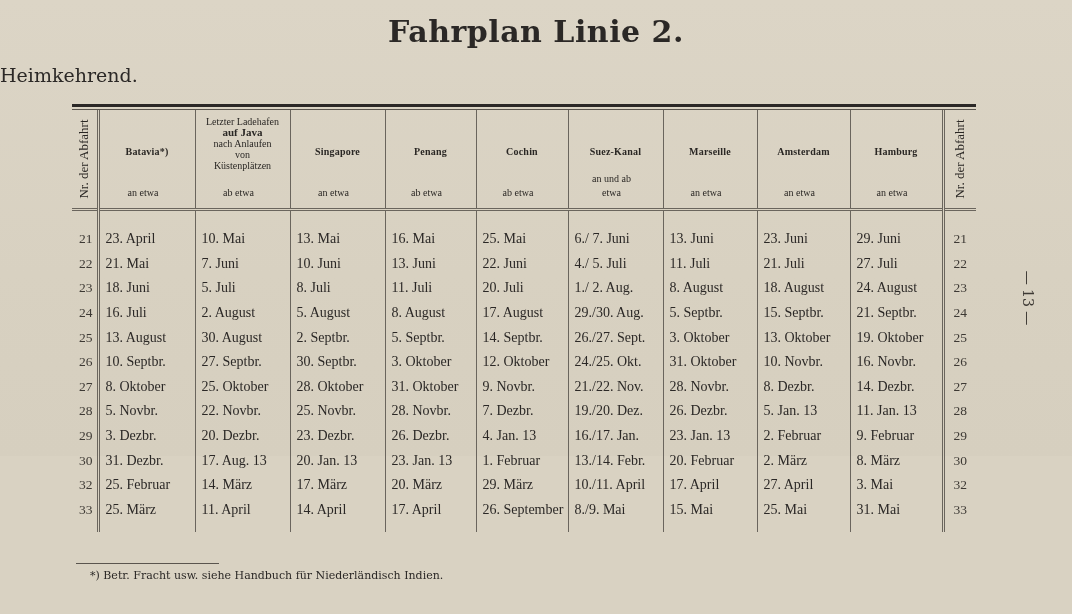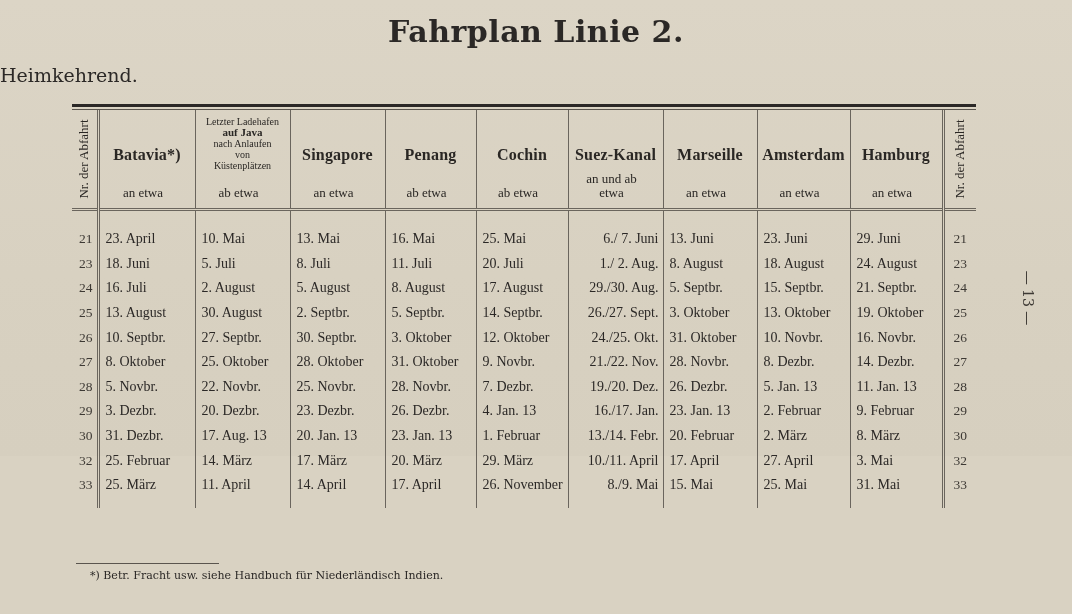--- a/index.html
+++ b/index.html
@@ -84,29 +84,29 @@
     padding: 0;
     position: relative;
   }
   th.first { border-left: none; }
   th.dbl-right { border-right: 3px double #6a655d; }
   th.dbl-left { border-left: 3px double #6a655d; }
   .hd-port {
     position: absolute;
     left: 0; right: 0;
     top: 36px;
-    font-size: 16px;
+    font-size: 10px;
     font-weight: bold;
     letter-spacing: 0.2px;
   }
   .hd-sub {
     position: absolute;
     left: 0; right: 8px;
     bottom: 8px;
-    font-size: 13px;
+    font-size: 10px;
     line-height: 14px;
   }
   .hd-java {
     position: absolute;
     left: 0; right: 0;
     top: 6px;
     font-size: 10px;
     line-height: 11px;
   }
   .hd-java b { font-size: 11px; margin-top: 24px; }
@@ -139,21 +139,21 @@
     color: #3d3934;
   }
   td.nr-r {
     text-align: center;
     font-size: 13.5px;
     color: #3d3934;
   }
   td.dbl-right { border-right: 3px double #6a655d; }
   td.dbl-left { border-left: 3px double #6a655d; }
   td.cell { padding-left: 6px; }
-  td.suez { text-align: right; padding-right: 4px; }
+  td.suez { padding-right: 4px; }
   tr.spacer td { height: 16px; }
   tr.spacer-bottom td { height: 10px; }
   .footnote-rule {
     position: absolute;
     left: 76px;
     top: 563px;
     width: 143px;
     border-top: 1px solid #5a554e;
   }
   .footnote {
@@ -290,20 +290,33 @@
             <td class="cell">13. Mai</td>
             <td class="cell">16. Mai</td>
             <td class="cell">25. Mai</td>
             <td class="cell suez">6./ 7. Juni</td>
             <td class="cell">13. Juni</td>
             <td class="cell">23. Juni</td>
             <td class="cell">29. Juni</td>
             <td class="nr-r dbl-left">21</td>
           </tr>
           <tr>
+            <td class="nr dbl-right">22</td>
+            <td class="cell">21. Mai</td>
+            <td class="cell">7. Juni</td>
+            <td class="cell">10. Juni</td>
+            <td class="cell">13. Juni</td>
+            <td class="cell">22. Juni</td>
+            <td class="cell suez">4./ 5. Juli</td>
+            <td class="cell">11. Juli</td>
+            <td class="cell">21. Juli</td>
+            <td class="cell">27. Juli</td>
+            <td class="nr-r dbl-left">22</td>
+          </tr>
+          <tr>
             <td class="nr dbl-right">23</td>
             <td class="cell">18. Juni</td>
             <td class="cell">5. Juli</td>
             <td class="cell">8. Juli</td>
             <td class="cell">11. Juli</td>
             <td class="cell">20. Juli</td>
             <td class="cell suez">1./ 2. Aug.</td>
             <td class="cell">8. August</td>
             <td class="cell">18. August</td>
             <td class="cell">24. August</td>
@@ -412,21 +425,21 @@
             <td class="cell">27. April</td>
             <td class="cell">3. Mai</td>
             <td class="nr-r dbl-left">32</td>
           </tr>
           <tr>
             <td class="nr dbl-right">33</td>
             <td class="cell">25. März</td>
             <td class="cell">11. April</td>
             <td class="cell">14. April</td>
             <td class="cell">17. April</td>
-            <td class="cell">26. November</td>
+            <td class="cell">26. September</td>
             <td class="cell suez">8./9. Mai</td>
             <td class="cell">15. Mai</td>
             <td class="cell">25. Mai</td>
             <td class="cell">31. Mai</td>
             <td class="nr-r dbl-left">33</td>
           </tr>
           <tr class="spacer-bottom">
             <td class="nr dbl-right"></td>
             <td></td>
             <td></td>

